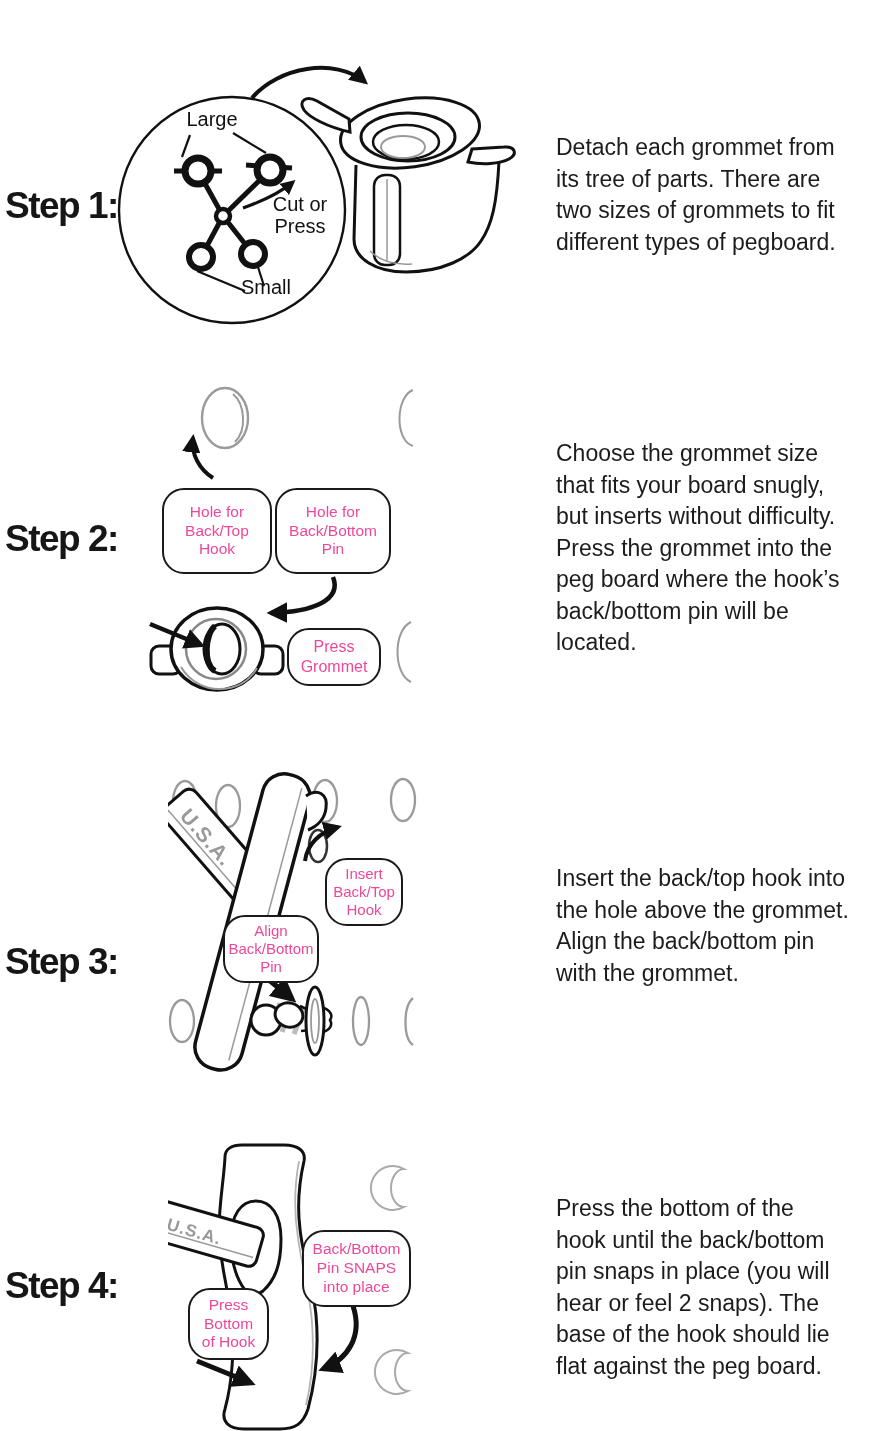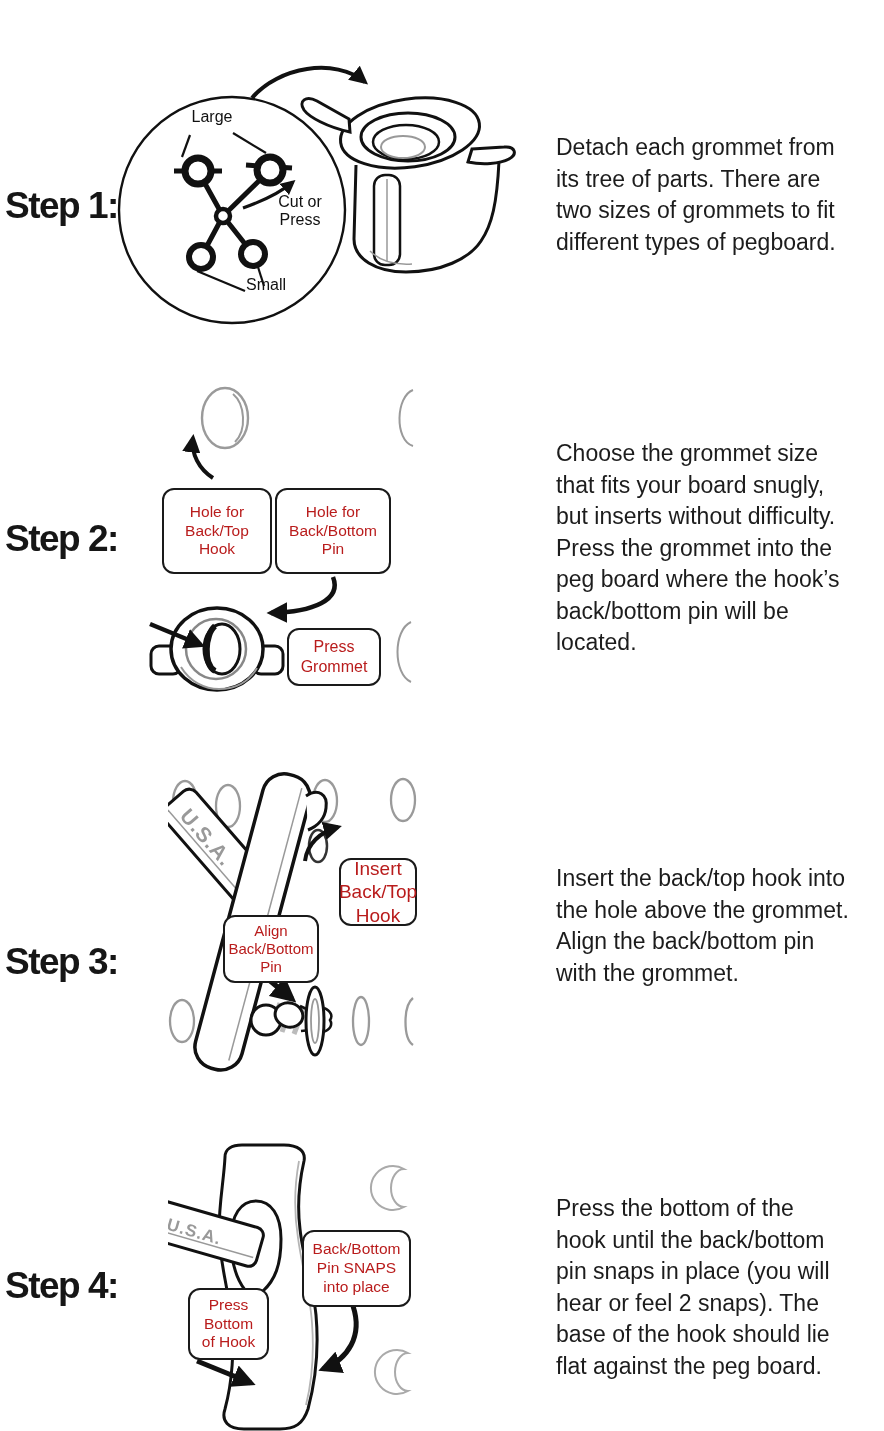--- a/index.html
+++ b/index.html
@@ -6,24 +6,24 @@
   body{width:884px;height:1431px;position:relative;font-family:"Liberation Sans",sans-serif;color:#1a1a1a;}
   .page{position:absolute;left:0;top:0;width:884px;height:1431px;background:#fff;overflow:hidden;}
   .title-wrap{position:absolute;left:0;top:1px;width:884px;text-align:center;}
   .title{display:inline-block;transform:translateX(17px);font-size:32px;font-weight:700;letter-spacing:-0.5px;
          border-bottom:3px solid #111;padding-bottom:2px;line-height:1.05;}
   .step-label{position:absolute;left:5px;font-size:37px;font-weight:700;letter-spacing:-1.5px;color:#161616;}
   .step-text{position:absolute;left:556px;width:330px;font-size:23px;line-height:31.5px;color:#1c1c1c;
              white-space:pre-line;}
   .fig{position:absolute;overflow:hidden;}
   .fig svg{position:absolute;left:0;top:0;}
-  .callout{position:absolute;background:#fff;border:2.5px solid #1a1a1a;border-radius:12px;
+  .callout{position:absolute;background:#fff;border:2.5px solid #1a1a1a;border-radius:22px;
            display:flex;align-items:center;justify-content:center;text-align:center;
-           white-space:pre-line;color:#b91c1c;line-height:1.22;z-index:3;}
-  .figtext{position:absolute;font-size:16px;color:#111;text-align:center;white-space:pre-line;line-height:1.12;z-index:3;}
+           white-space:pre-line;color:#ec4899;line-height:1.22;z-index:3;}
+  .figtext{position:absolute;font-size:20px;color:#111;text-align:center;white-space:pre-line;line-height:1.12;z-index:3;}
 </style>
 </head>
 <body>
 
 <div class="page">
 
 
   <div class="step-label" style="top:185px">Step 1:</div>
   <div class="step-text" style="top:132px">Detach each grommet from
 its tree of parts. There are
@@ -179,21 +179,21 @@
           <path d="M132 238 L143 243 M133 263 L143 262" stroke-width="2.5"></path>
           <ellipse cx="147" cy="253" rx="9" ry="34" fill="#fff" stroke-width="3"></ellipse>
           <ellipse cx="147" cy="253" rx="4" ry="22" stroke="#999" stroke-width="1.8"></ellipse>
           <path d="M156 240 C163 243 165 248 162 252 C165 257 162 262 155 264" stroke-width="2.5"></path>
         </g>
 
         <path d="M137 93 C139 76 152 64 170 59" stroke="#111" stroke-width="4" marker-end="url(#ah3)"></path>
         <path d="M100 211 L124 231" stroke="#111" stroke-width="5.5" marker-end="url(#ah3)"></path>
       </g>
     </svg>
-    <div class="callout" style="left:171px;top:90px;width:74px;height:64px;font-size:19px">Insert
+    <div class="callout" style="left:157px;top:90px;width:74px;height:64px;font-size:15px">Insert
 Back/Top
 Hook</div>
     <div class="callout" style="left:55px;top:147px;width:92px;height:64px;font-size:15px">Align
 Back/Bottom
 Pin</div>
   </div>
 
   <div class="step-label" style="top:1265px">Step 4:</div>
   <div class="step-text" style="top:1193px">Press the bottom of the
 hook until the back/bottom

